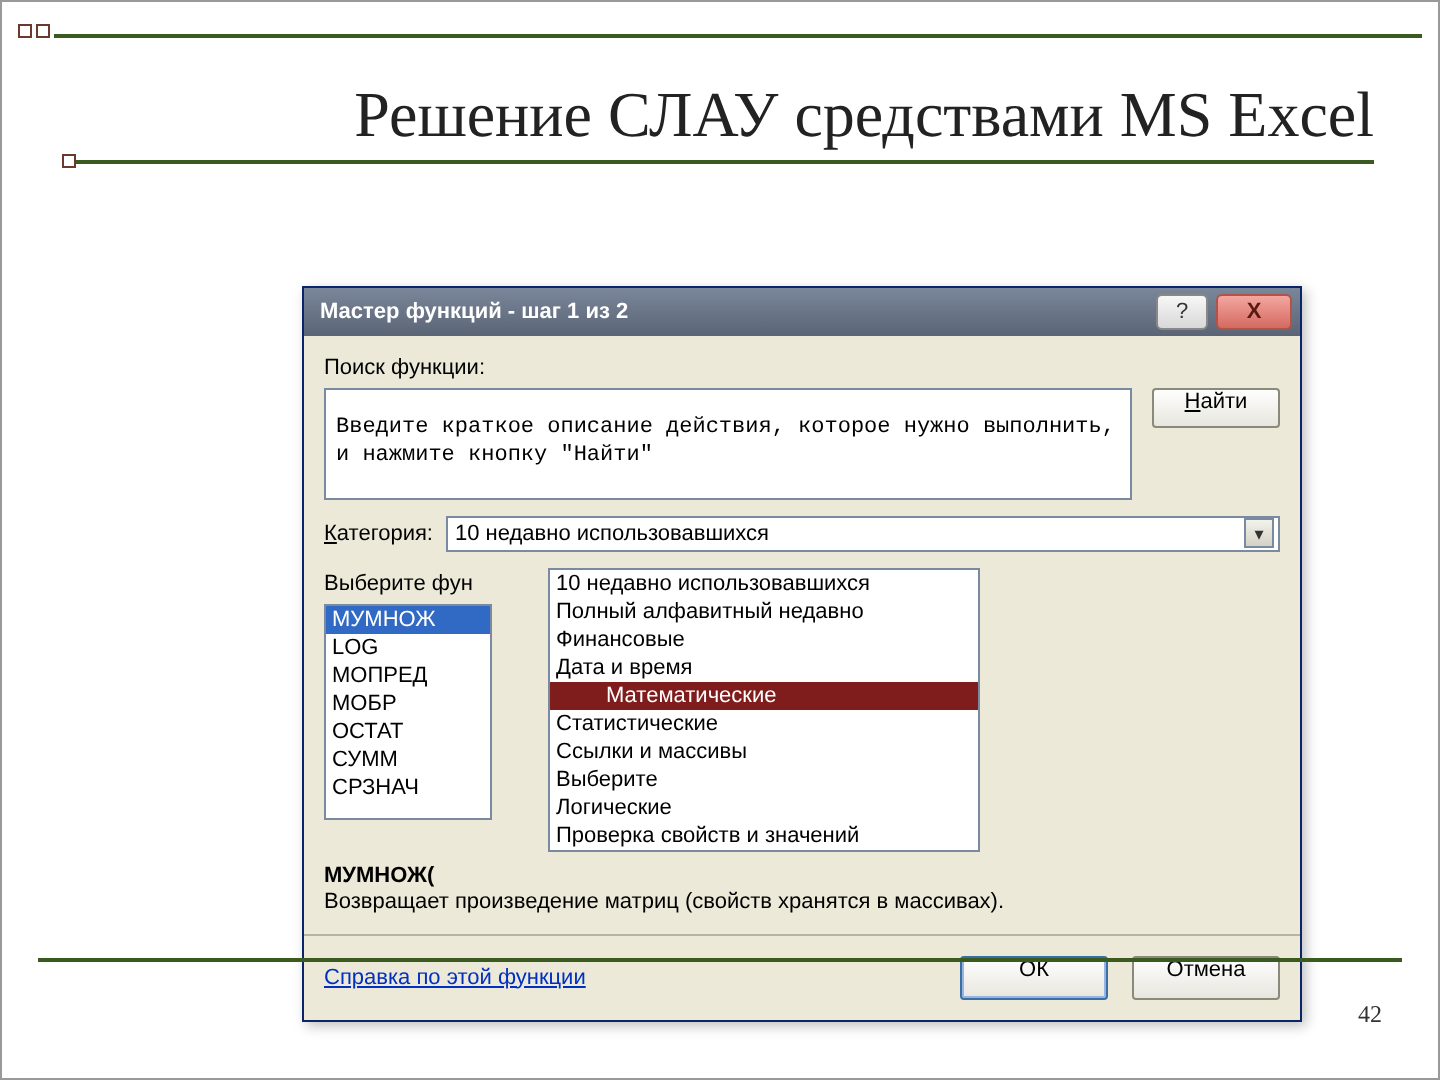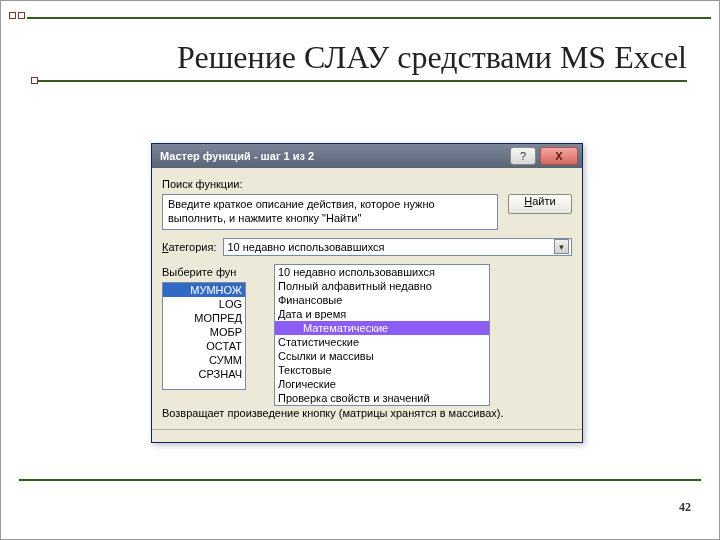--- a/index.html
+++ b/index.html
@@ -38,33 +38,32 @@
     background: #3a5a20;
     position: relative;
   }
   .title-underline .sq { position:absolute; left:-2px; top:-3px; width:7px; height:7px; border:1px solid #6a3a2a; background:#fff;}
   .page-num {
     position: absolute;
     right: 28px; bottom: 24px;
     font-family: "Times New Roman", serif;
     font-size: 12px;
     color: #333;
-    font-weight: bold;
   }
   .foot-rule {
     position:absolute; left:18px; right:18px; bottom:58px;
     border-top:2px solid #3a5a20;
   }
 
   
   .excel-dialog {
     position: absolute;
     top: 142px;
     left: 150px;
-    width: 432px;
+    width: 500px;
     background: #ece9d8;
     border: 1px solid #0a246a;
     font-size: 11px;
     color: #000;
     box-shadow: 2px 2px 6px rgba(0,0,0,.25);
   }
   .titlebar {
     height: 24px;
     background: linear-gradient(#7a879a, #5a6475);
     display: flex;
@@ -88,23 +87,24 @@
     color:#5a1a12; font-weight:bold;
     border-color:#b35248;
   }
   .dlg-body { padding: 8px 10px 6px 10px; position: relative; }
 
   .lbl { margin: 2px 0 4px 0; }
   .search-row { display:flex; align-items:flex-start; gap:10px; margin-bottom:8px; }
   .search-box {
     flex:1;
     background:#fff; border:1px solid #7a8aa0;
-    padding:3px 5px; font-size: 11px;
+    padding:13px 5px; font-size: 11px;
     min-height: 32px;
     line-height: 1.25;
+    font-family: Liberation Mono, monospace;
   }
   .btn {
     min-width: 64px;
     height: 20px;
     background: linear-gradient(#fefefe,#e7e6de);
     border:1px solid #8a8a7a;
     border-radius:2px;
     font-size:11px;
     display:flex; align-items:flex-start; justify-content:center;
   }
@@ -126,31 +126,31 @@
   .pick-row { display:flex; align-items:flex-start; gap:28px; }
   .left-col { width: 84px; }
   .func-list {
     border:1px solid #7a8aa0;
     background:#fff;
     width: 84px;
     height: 108px;
     font-size:11px;
     overflow:hidden;
   }
-  .func-list .item { padding:1px 3px; white-space:nowrap;text-align:right; }
+  .func-list .item { padding:1px 3px; white-space:nowrap; }
   .func-list .item.sel { background:#316ac5; color:#fff; }
 
   .cat-list {
     border:1px solid #7a8aa0;
     background:#fff;
     width: 216px;
     font-size:11px;
   }
   .cat-list .item { padding:1px 3px; white-space:nowrap; overflow:hidden; text-overflow:ellipsis; }
-  .cat-list .item.sel { background:#8b5cf6; color:#fff;padding-left:28px; }
+  .cat-list .item.sel { background:#7f1d1d; color:#fff;padding-left:28px; }
 
   .sig { margin-top:6px; font-weight:bold; font-size:11px; }
   .desc { font-size:11px; margin-top:1px; }
 
   .hr { border:0; border-top:1px solid #b8b4a0; margin:10px -10px 6px -10px; }
 
   .dlg-foot {
     display:flex; align-items:center; gap:12px;
     padding:4px 0 4px 0;
   }
@@ -213,28 +213,34 @@
             </div>
         </div>
         <div class="cat-list" id="cat-list">
             <div class="item">10 недавно использовавшихся</div>
             <div class="item">Полный алфавитный недавно</div>
             <div class="item">Финансовые</div>
             <div class="item">Дата и время</div>
             <div class="item sel">Математические</div>
             <div class="item">Статистические</div>
             <div class="item">Ссылки и массивы</div>
-            <div class="item">Текстовые</div>
+            <div class="item">Выберите</div>
             <div class="item">Логические</div>
             <div class="item">Проверка свойств и значений</div>
           </div>
       </div>
 
-      <div class="desc">Возвращает произведение кнопку (матрицы хранятся в массивах).</div>
+      <div class="sig">МУМНОЖ(</div>
+      <div class="desc">Возвращает произведение матриц (свойств хранятся в массивах).</div>
 
       <hr class="hr">
 
+      <div class="dlg-foot">
+        <a class="help-link">Справка по этой функции</a>
+        <div class="btn default">ОК</div>
+        <div class="btn">Отмена</div>
+      </div>
     </div>
   </div>
 
   <div class="foot-rule"></div>
   <div class="page-num">42</div>
 </div>
 
 </body></html>

